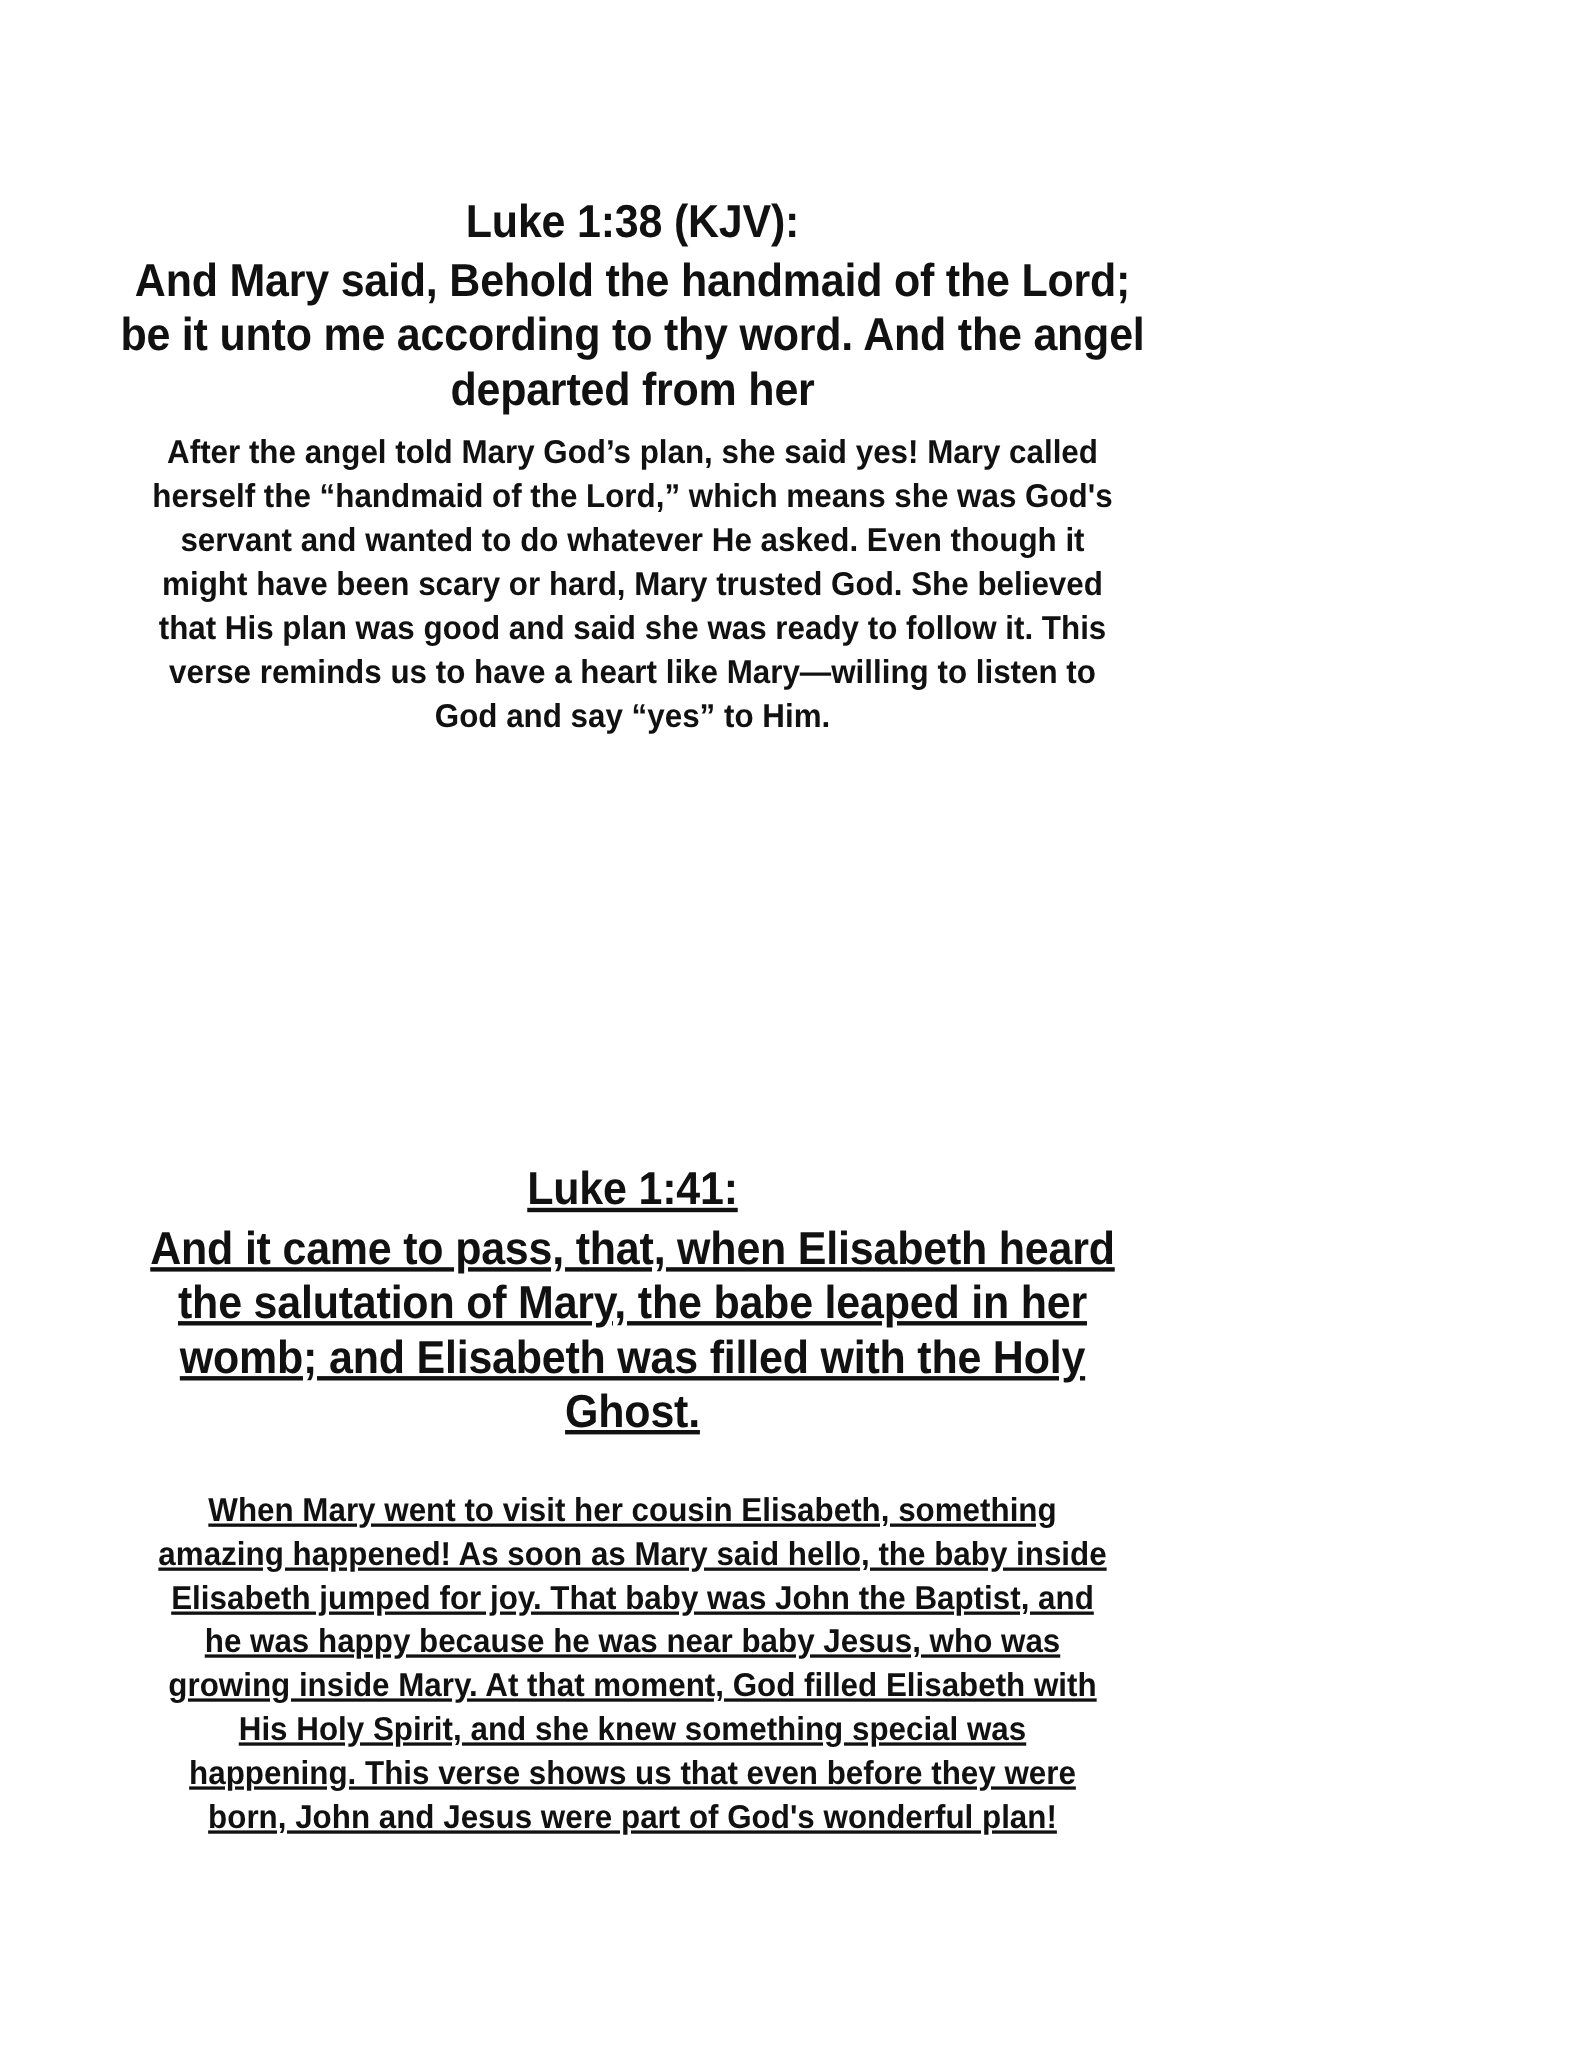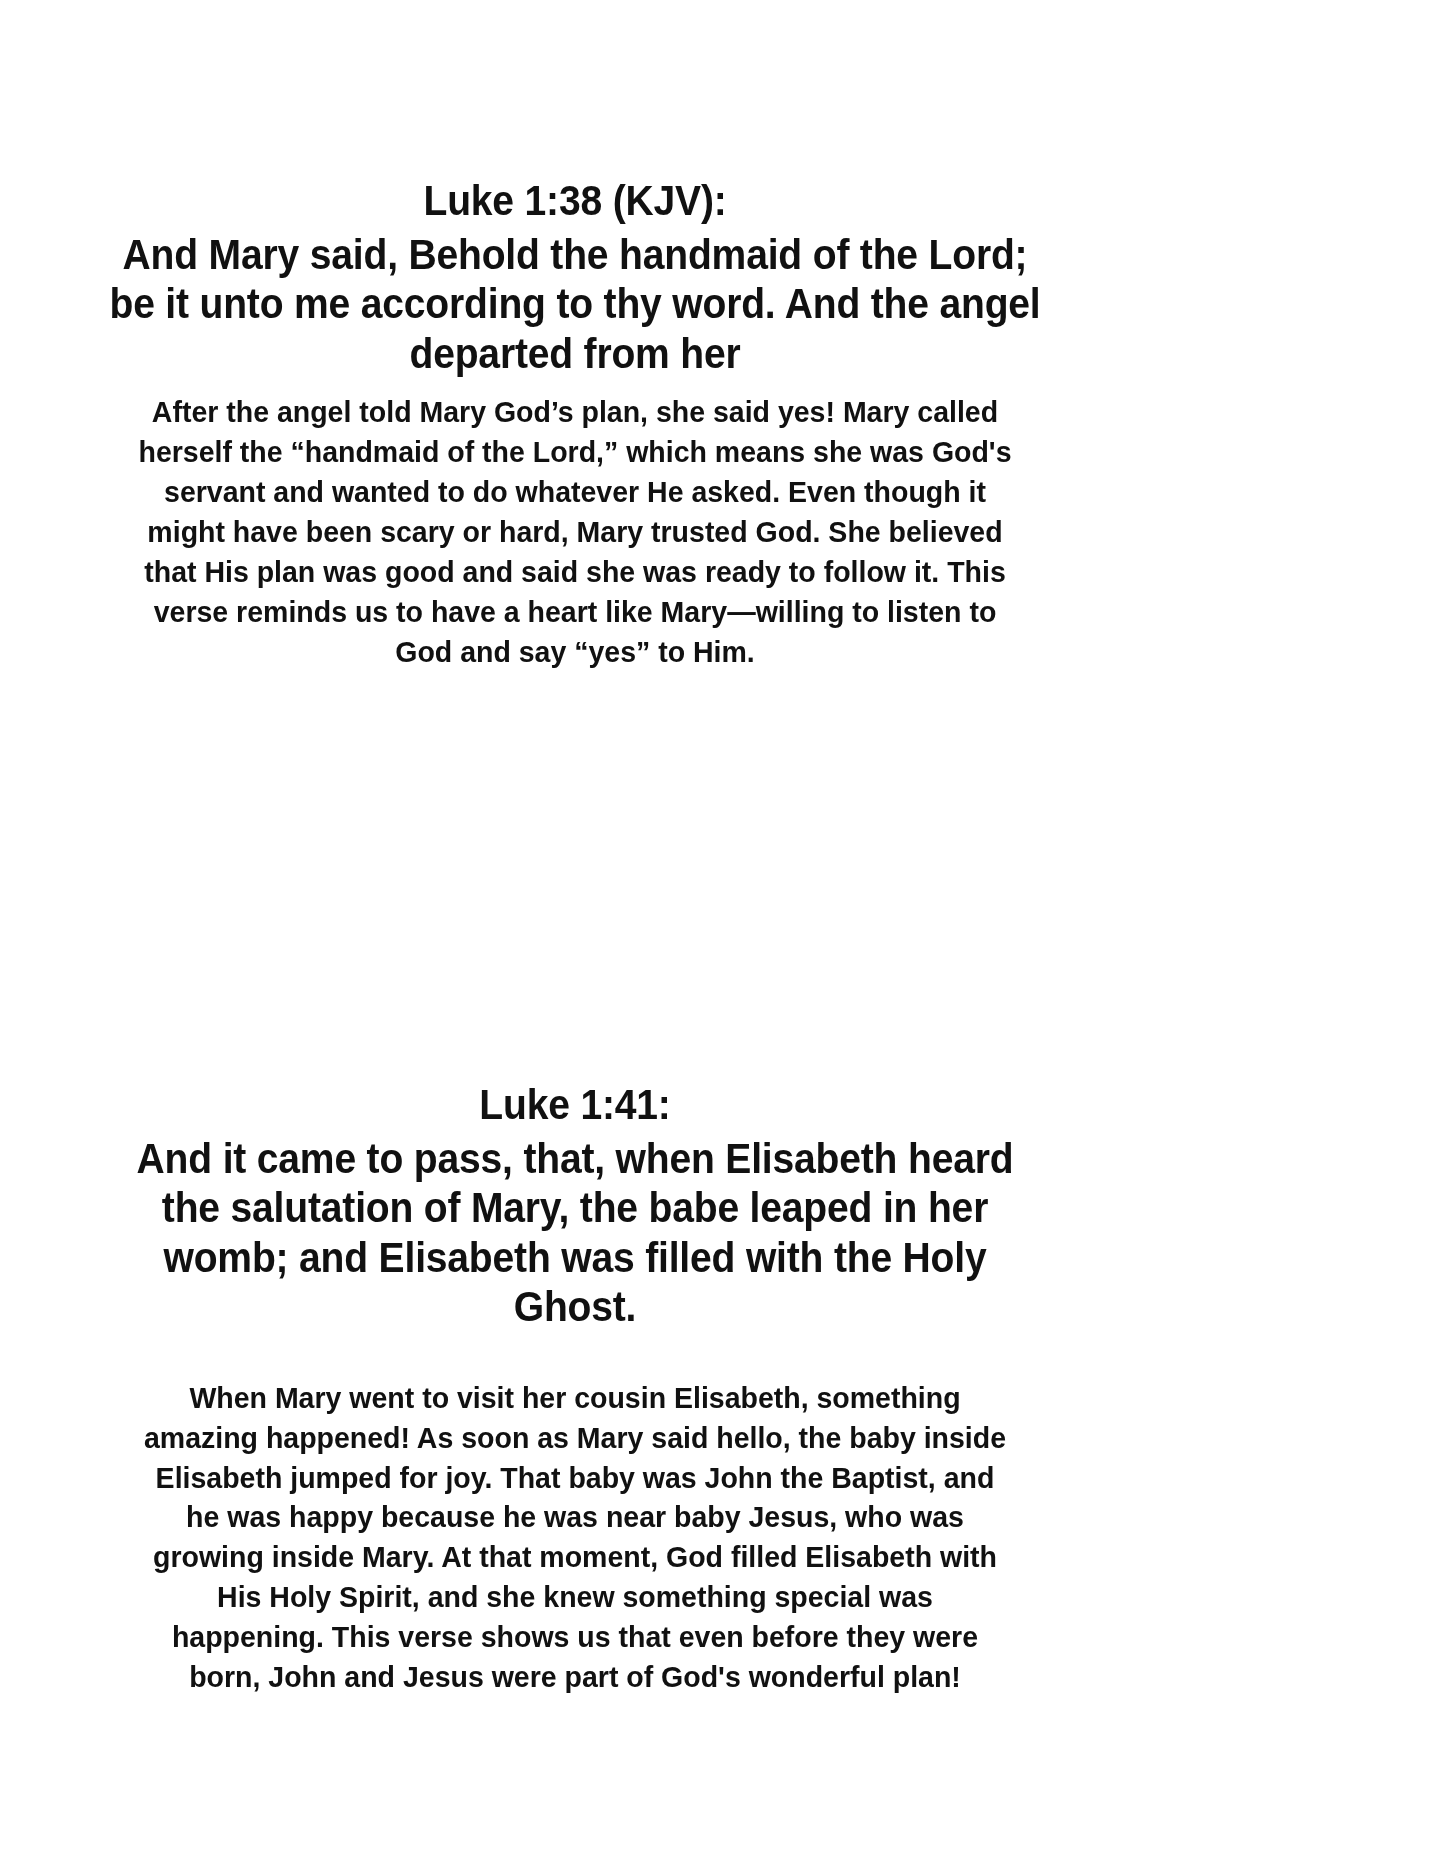--- a/index.html
+++ b/index.html
@@ -25,21 +25,21 @@
   }
 
   
   .section {
     position: absolute;
     left: 0;
     width: 1150px;
     text-align: center;
   }
   #section-luke-138 { top: 176px; }
-  #section-luke-141 { top: 1080px; }
+  #section-luke-141 { top: 1056px; text-decoration: underline; }
 
   .verse-heading {
     margin: 0 auto;
     font-weight: 700;
     font-size: 42px;
     line-height: 1.18;
     letter-spacing: -0.2px;
     color: #111111;
     transform: scaleX(0.93);
     transform-origin: center top;

